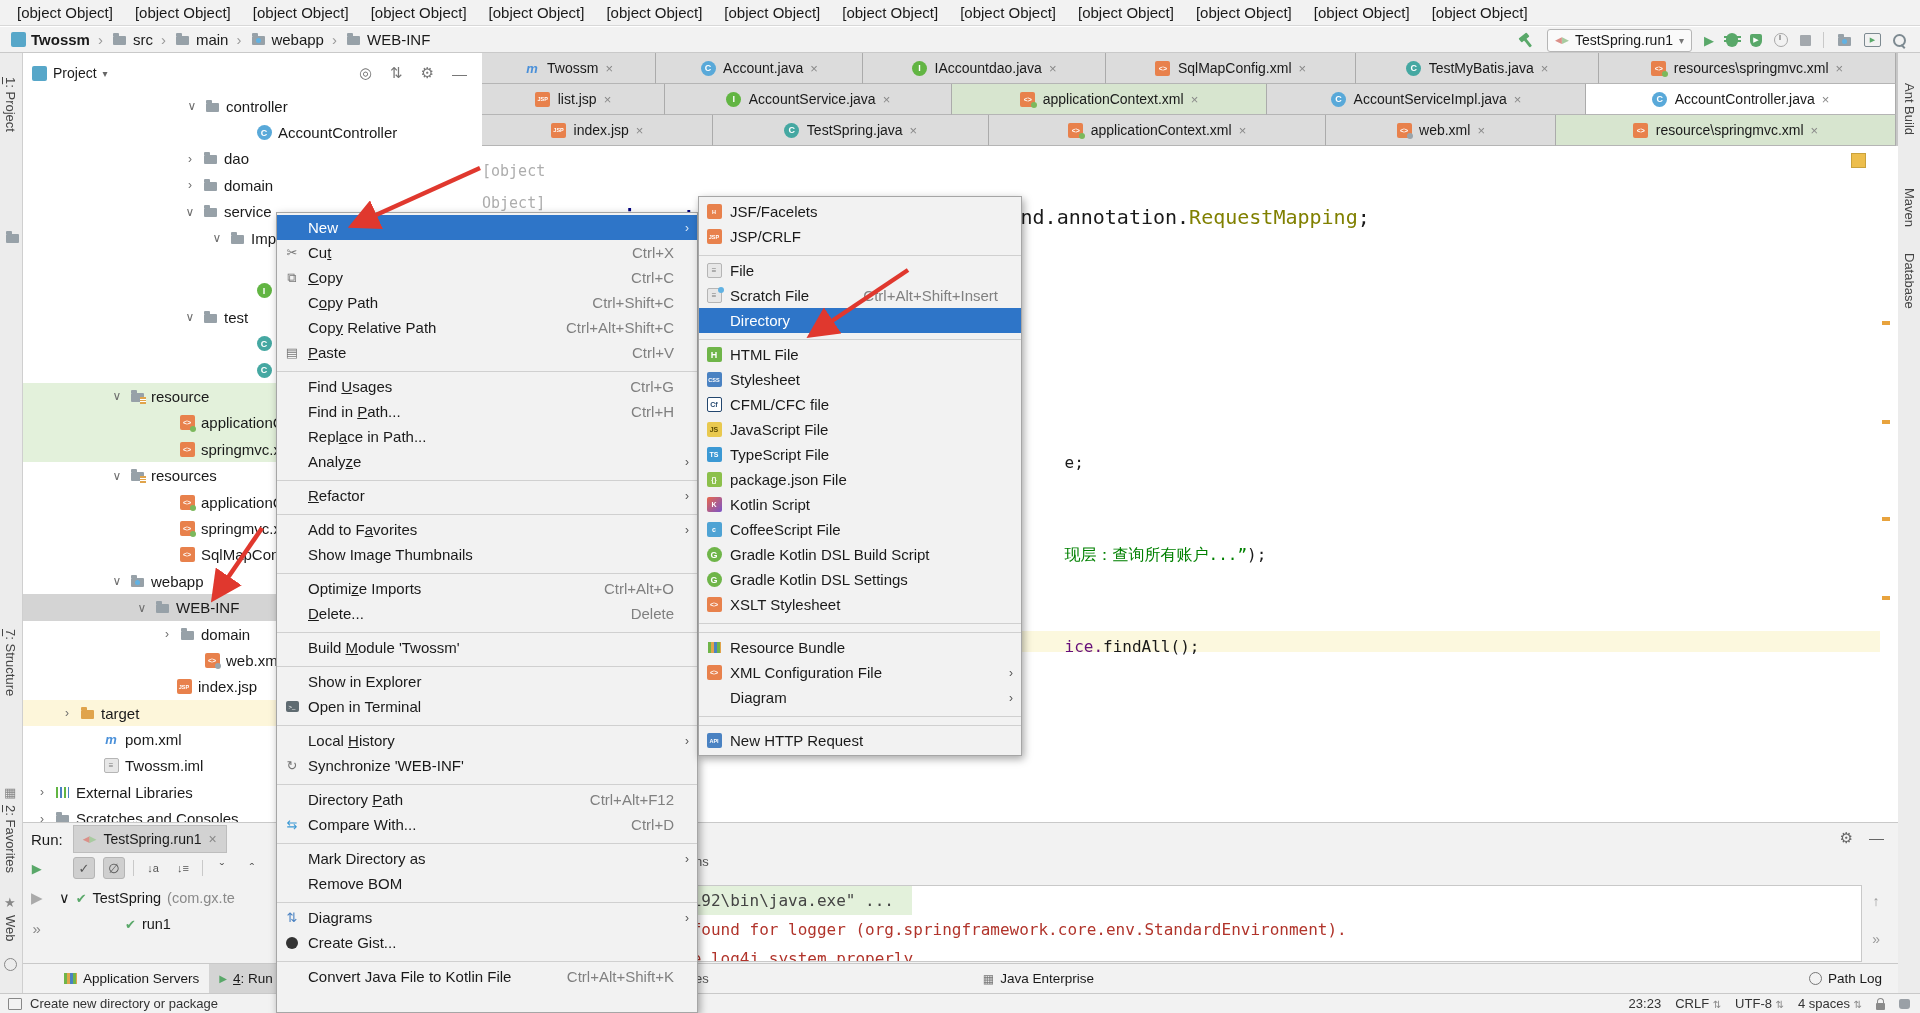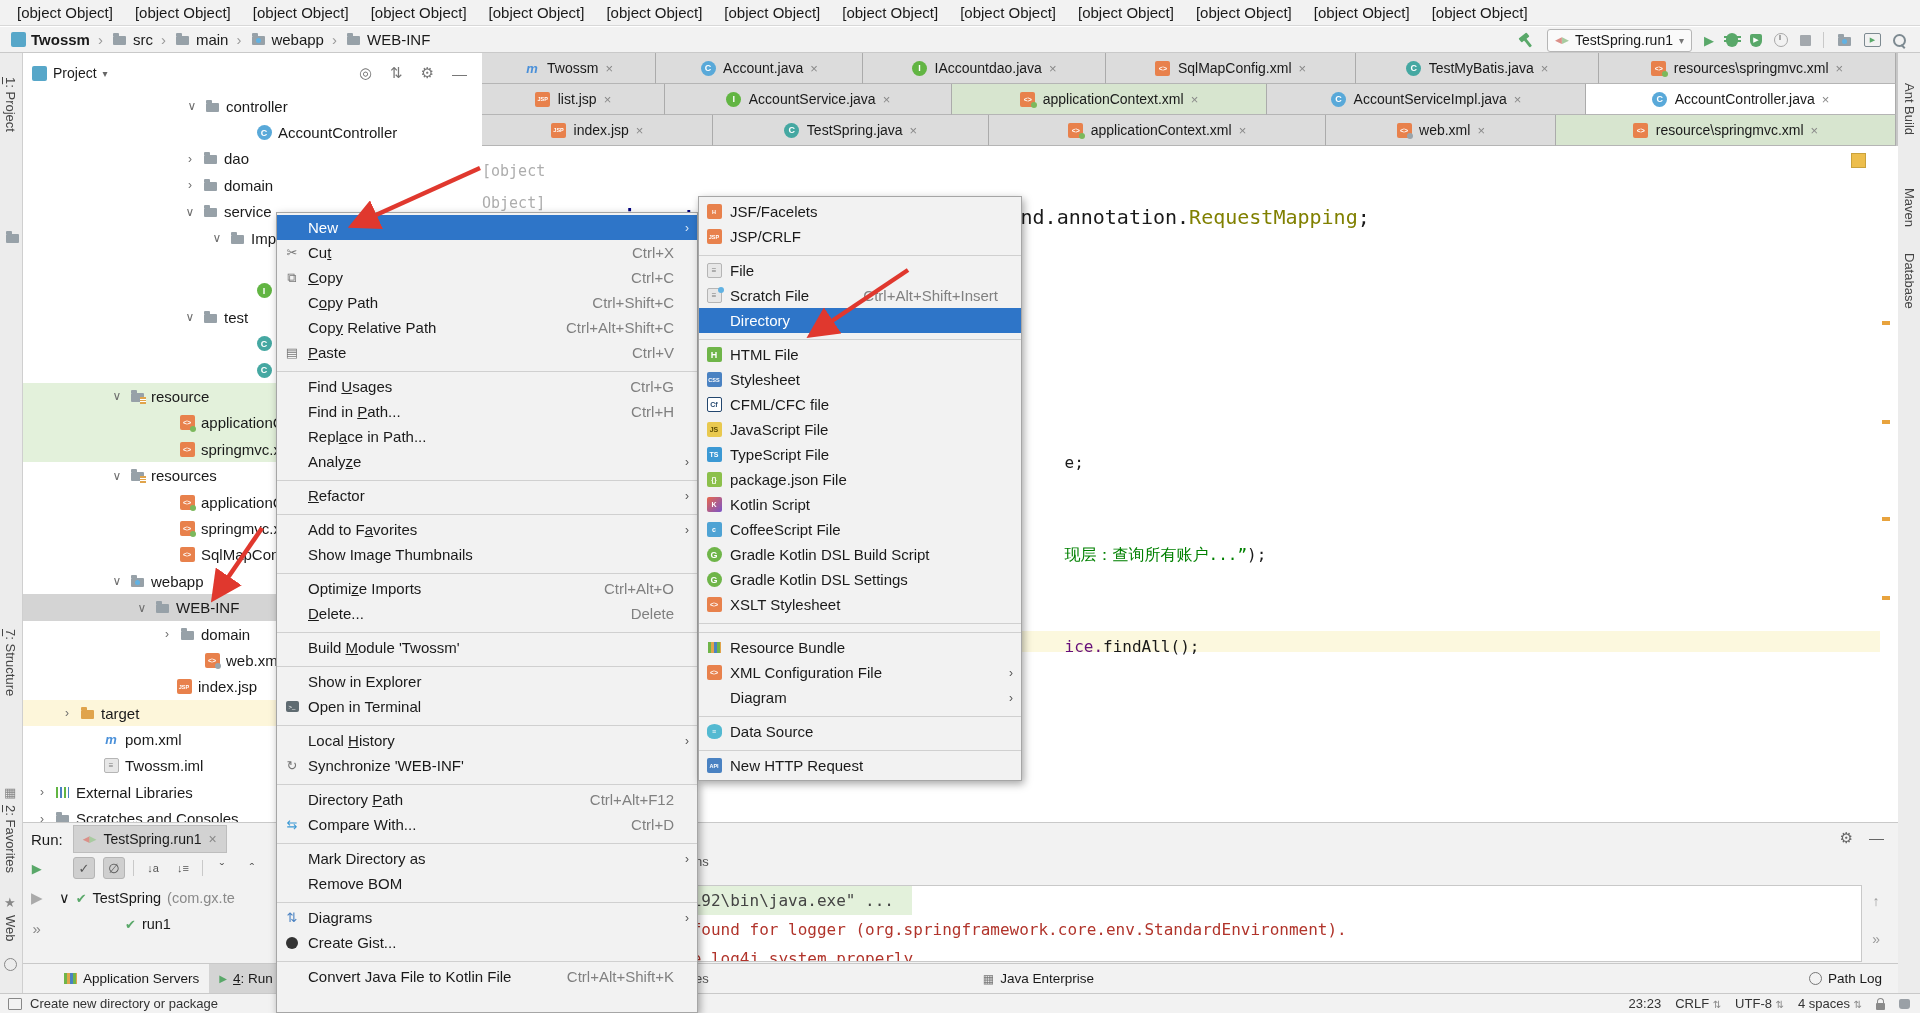--- a/index.html
+++ b/index.html
@@ -1227,28 +1227,20 @@
       <span class="mlab">Diagram</span>
       <span class="msc"></span>
       <span class="mar">›</span>
     </div>
       <div class="mrow msep">
       
       
       
       
     </div>
-      <div class="mrow">
-      <span class="mic ico i-db">
-          <span class="badge" style="display: flex;">≡</span>
-        </span>
-      <span class="mlab">Data Source</span>
-      <span class="msc"></span>
-      <span class="mar"></span>
-    </div>
       <div class="mrow msep">
       
       
       
       
     </div>
       <div class="mrow">
       <span class="mic ico i-api">
           <span class="badge" style="display: flex;">API</span>
         </span>

